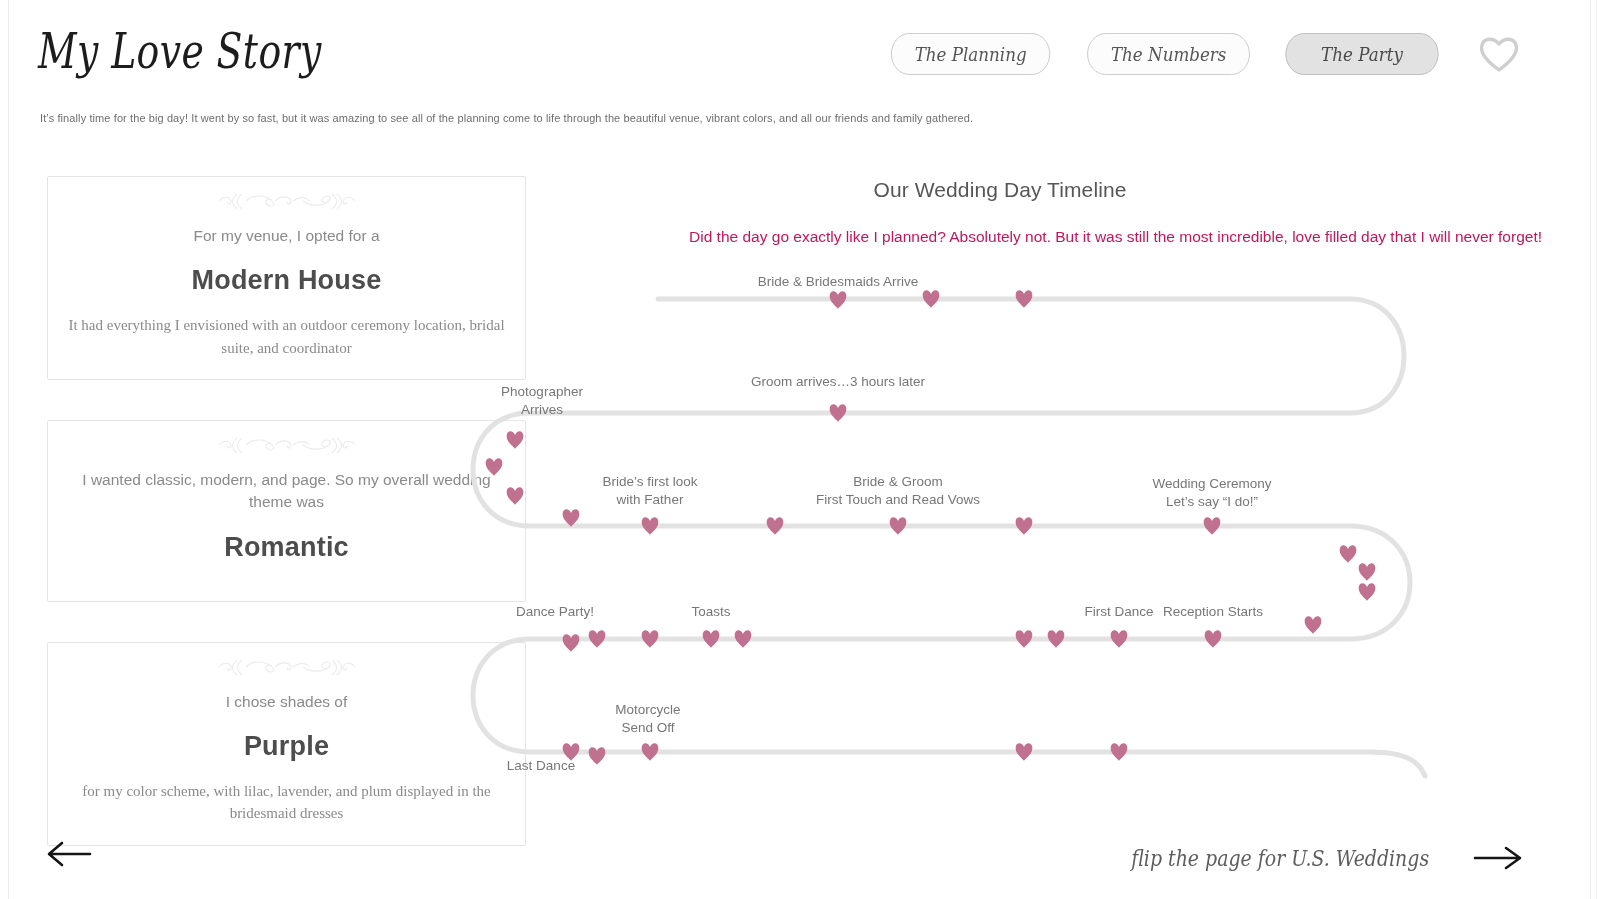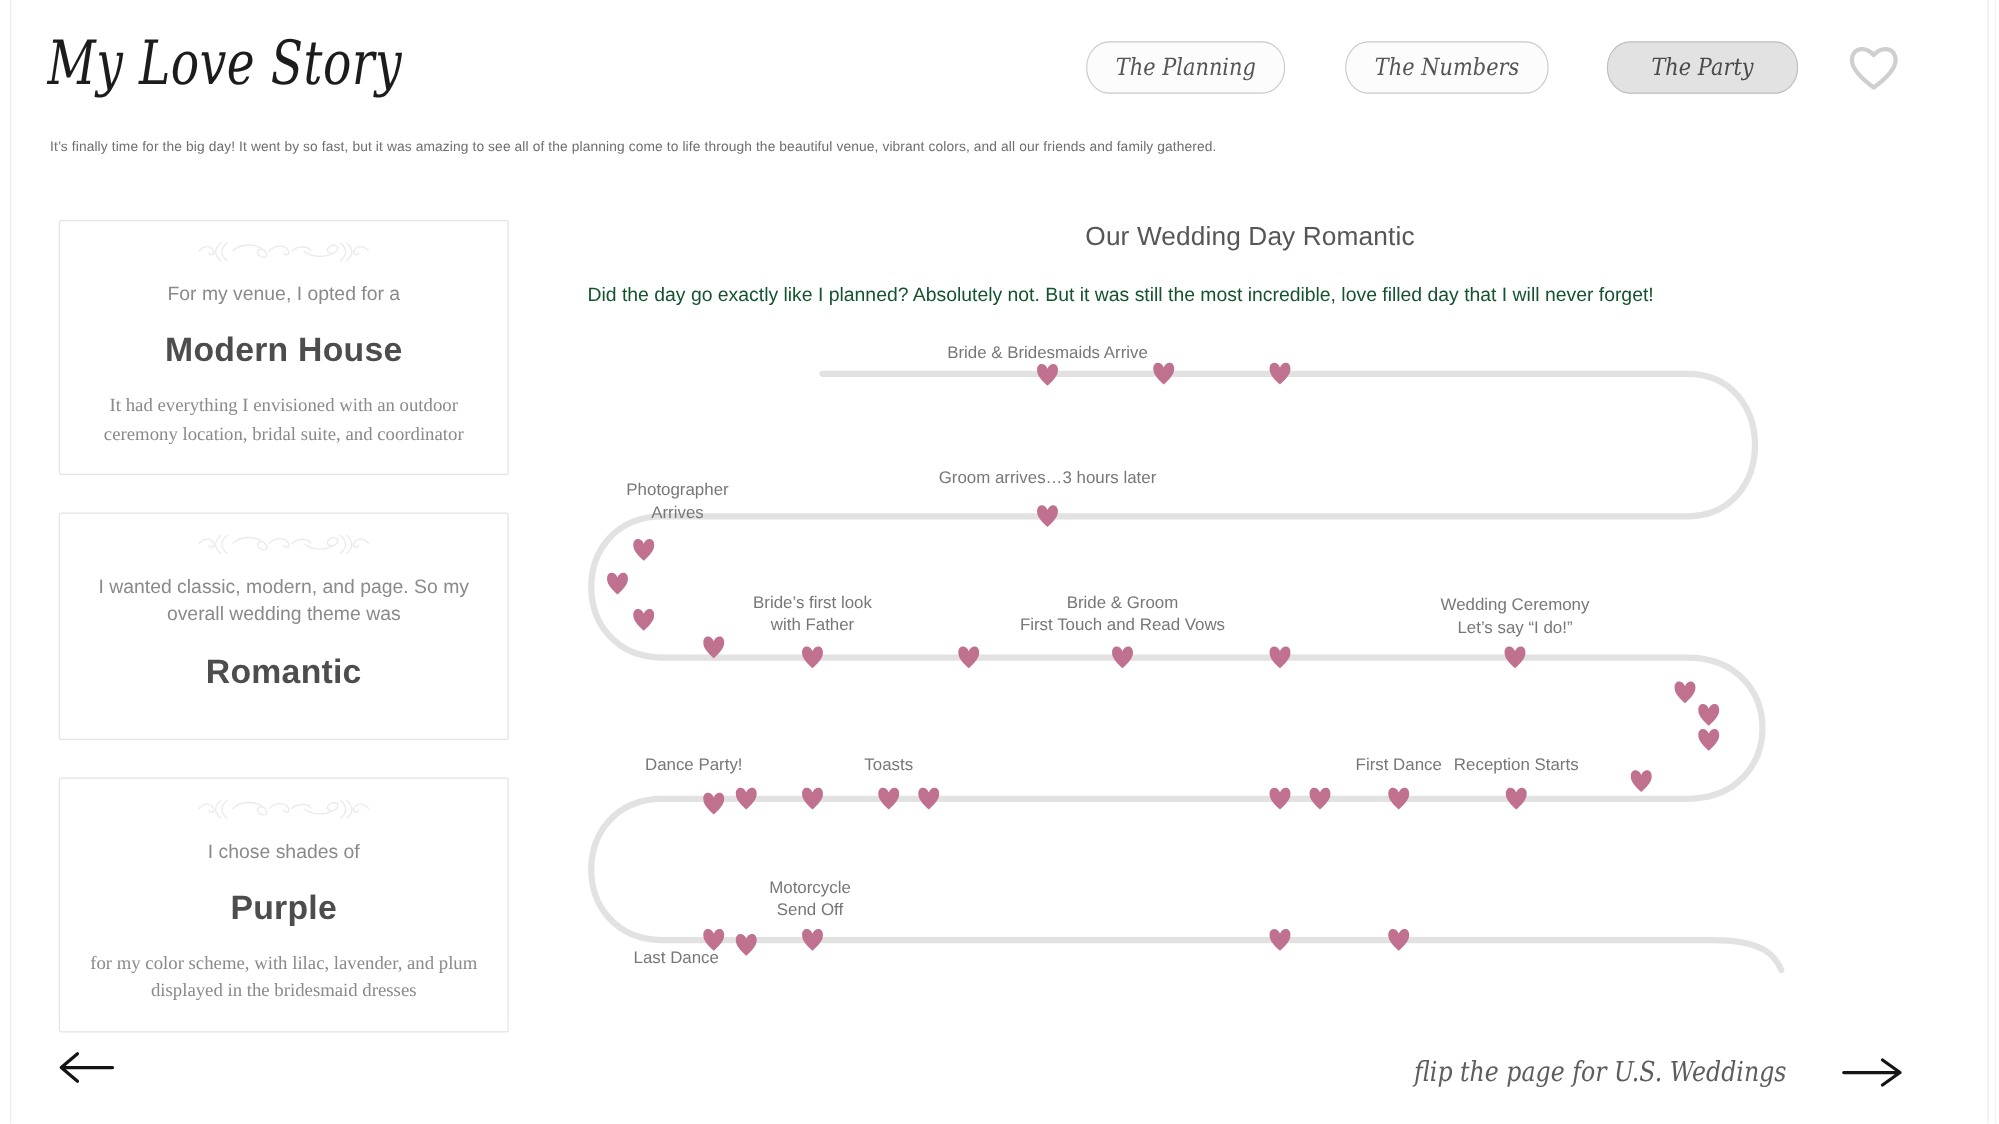--- a/index.html
+++ b/index.html
@@ -52,21 +52,21 @@
     white-space: nowrap;
     transform: scaleX(0.82) scaleY(1.06);
     transform-origin: left top;
   }
 
   #nav-tabs {
     position: absolute;
     right: 150px;
     top: 33px;
     display: flex;
-    gap: 25px;
+    gap: 14px;
     align-items: center;
   }
 
   .nav-tab {
     height: 42px;
     min-width: 174px;
     padding: 0 26px;
     border-radius: 21px;
     border: 1px solid #c9c9c9;
     background: #fcfcfc;
@@ -113,26 +113,26 @@
 
   
   #cards-column {
     position: absolute;
     left: 47px;
     top: 176px;
     width: 405px;
   }
 
   .info-card {
-    width: 360px;
+    width: 479px;
     background: #ffffff;
     border: 1px solid #e4e4e4;
     border-radius: 2px;
     padding: 14px 18px 20px 18px;
-    margin-bottom: 30px;
+    margin-bottom: 40px;
     text-align: center;
   }
 
   .card-ornament {
     display: block;
     margin: 0 auto 14px auto;
     width: 148px;
     height: 20px;
     opacity: 0.5;
   }
@@ -173,25 +173,25 @@
     left: 0; top: 8px;
     width: 1060px;
     text-align: center;
     font-size: 21px;
     color: #565656;
     letter-spacing: 0.1px;
   }
 
   #timeline-subtitle {
     position: absolute;
-    left: 0; top: 58px;
+    left: 12px; top: 58px;
     width: 1060px;
-    text-align: left;
+    text-align: right;
     font-size: 15.5px;
-    color: #14532d;
+    color: #be185d;
     white-space: nowrap;
   }
 
   #timeline-svg {
     position: absolute;
     left: 0;
     top: 100px;
   }
 
   .tl-label {
@@ -319,21 +319,21 @@
         </g>
       </svg>
       <div class="card-lead">I chose shades of</div>
       <div class="card-value">Purple</div>
       <div class="card-note">for my color scheme, with lilac, lavender, and plum displayed in the bridesmaid dresses</div>
     </div>
   </div>
 
   <div id="timeline-panel">
 
-    <div id="timeline-title">Our Wedding Day Romantic</div>
+    <div id="timeline-title">Our Wedding Day Timeline</div>
     <div id="timeline-subtitle">Did the day go exactly like I planned? Absolutely not. But it was still the most incredible, love filled day that I will never forget!</div>
 
     <svg id="timeline-svg" width="1000" height="540" viewBox="0 0 1000 540">
 
       <path id="tl-path" fill="none" stroke="#e2e2e2" stroke-width="5" stroke-linecap="round" d="M 188 29
                L 880 29
                C 952 29, 952 143, 880 143
                L 60 143
                C -16 143, -16 256, 60 256
                L 880 256

